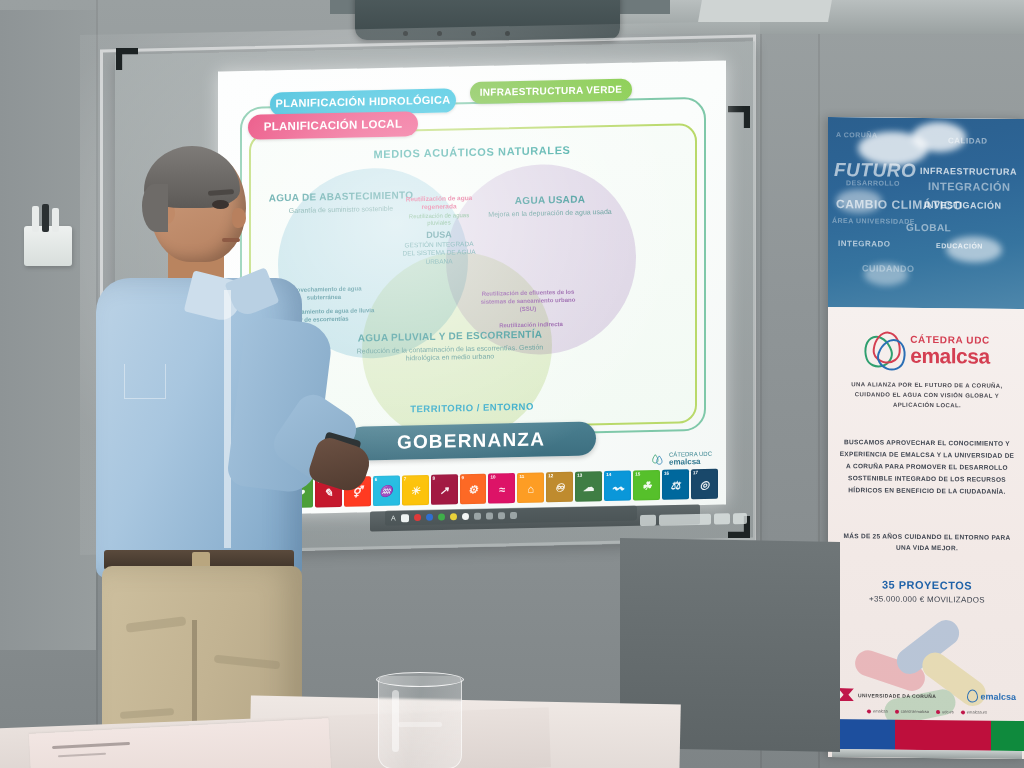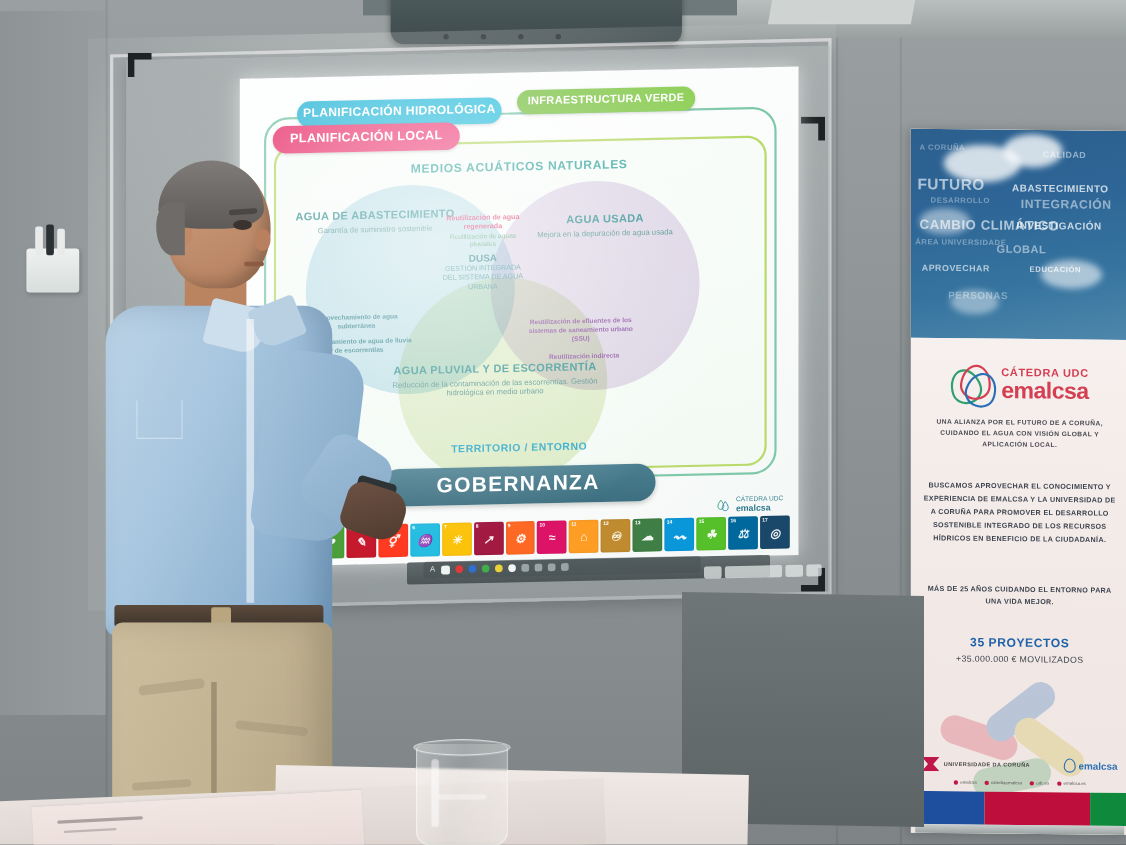--- a/index.html
+++ b/index.html
@@ -486,31 +486,31 @@
     <div class="banner-head-bar"></div>
     <div class="banner-top">
       <div class="cloud" style="left:30px;top:14px;width:70px;height:34px"></div>
       <div class="cloud" style="left:84px;top:4px;width:54px;height:30px"></div>
       <div class="cloud" style="left:8px;top:72px;width:46px;height:24px;opacity:.6"></div>
       <div class="cloud" style="left:118px;top:118px;width:56px;height:26px;opacity:.75"></div>
       <div class="cloud" style="left:36px;top:146px;width:44px;height:22px;opacity:.55"></div>
       <div class="wordcloud" id="wordcloud">
           <span style="left: 8px; top: 14px; font-size: 7px; opacity: 0.45;">A CORUÑA</span>
           <span style="left: 120px; top: 18px; font-size: 8px; opacity: 0.61;">CALIDAD</span>
-          <span style="left: 6px; top: 42px; font-size: 14px; opacity: 0.77;">FUTURO</span>
-          <span style="left: 92px; top: 48px; font-size: 9px; opacity: 0.93;">ABASTECIMIENTO</span>
+          <span style="left: 6px; top: 42px; font-size: 19px; opacity: 0.77; font-style: italic;">FUTURO</span>
+          <span style="left: 92px; top: 48px; font-size: 9px; opacity: 0.93;">INFRAESTRUCTURA</span>
           <span style="left: 18px; top: 62px; font-size: 7px; opacity: 0.45;">DESARROLLO</span>
           <span style="left: 100px; top: 62px; font-size: 11px; opacity: 0.61;">INTEGRACIÓN</span>
           <span style="left: 8px; top: 80px; font-size: 12px; opacity: 0.77;">CAMBIO CLIMÁTICO</span>
           <span style="left: 96px; top: 82px; font-size: 9px; opacity: 0.93;">INVESTIGACIÓN</span>
           <span style="left: 4px; top: 100px; font-size: 7px; opacity: 0.45;">ÁREA UNIVERSIDADE</span>
           <span style="left: 78px; top: 104px; font-size: 10px; opacity: 0.61;">GLOBAL</span>
-          <span style="left: 10px; top: 122px; font-size: 8px; opacity: 0.77;">APROVECHAR</span>
+          <span style="left: 10px; top: 122px; font-size: 8px; opacity: 0.77;">INTEGRADO</span>
           <span style="left: 108px; top: 124px; font-size: 7px; opacity: 0.93;">EDUCACIÓN</span>
-          <span style="left: 34px; top: 146px; font-size: 9px; opacity: 0.45;">PERSONAS</span>
+          <span style="left: 34px; top: 146px; font-size: 9px; opacity: 0.45;">CUIDANDO</span>
         </div>
     </div>
 
     <div class="banner-body">
       <div class="logo-row">
         <div class="logo-mark">
           <span class="p" style="left:0;top:6px;border-color:#2f9f6f;transform:rotate(-18deg)"></span>
           <span class="p" style="left:9px;top:2px;border-color:#d43f52;transform:rotate(6deg)"></span>
           <span class="p" style="left:14px;top:9px;border-color:#2b6fb5;transform:rotate(20deg)"></span>
         </div>

